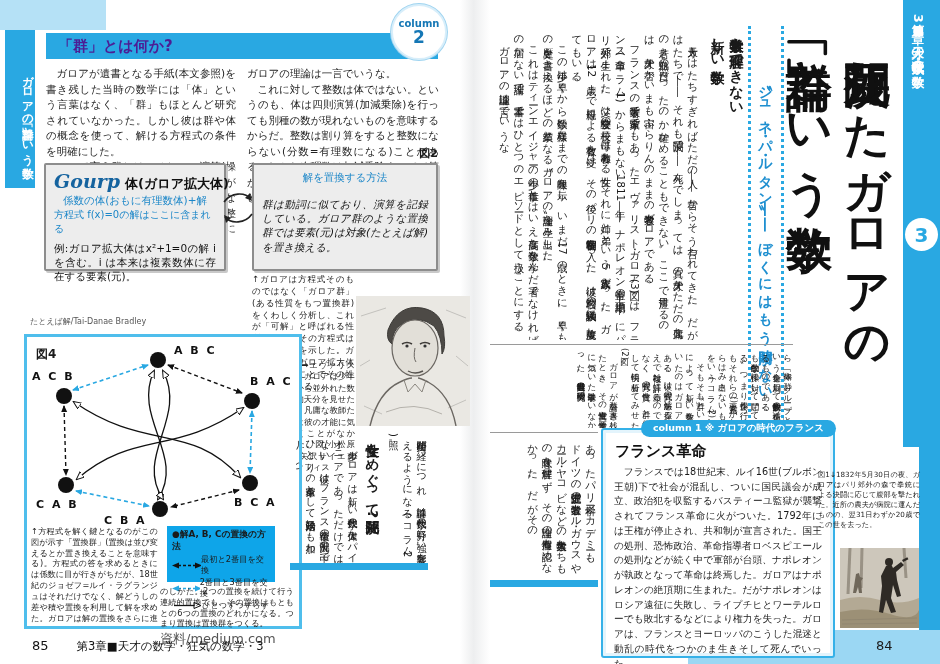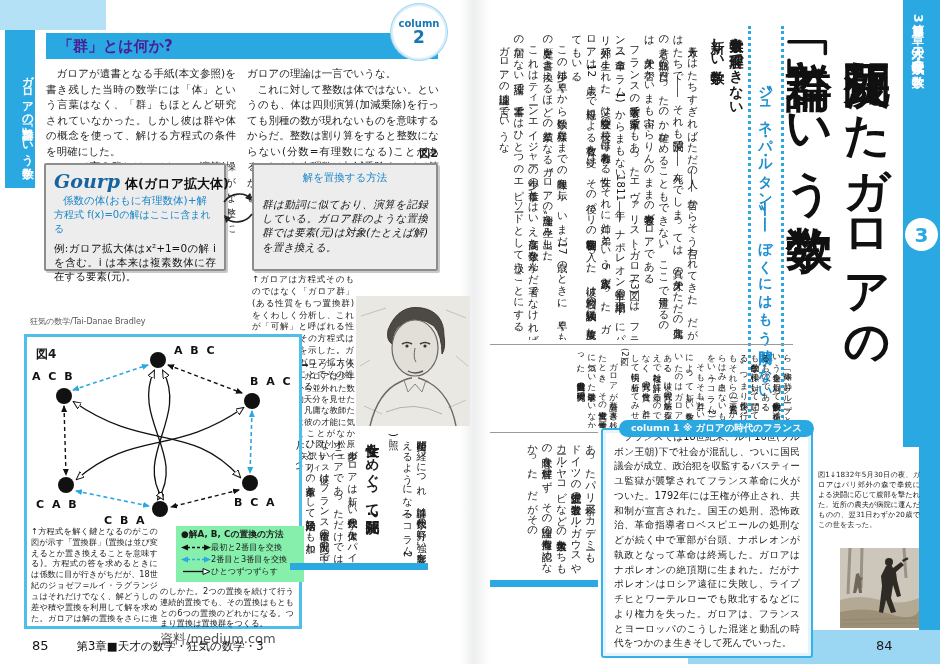--- a/index.html
+++ b/index.html
@@ -45,21 +45,21 @@
   .gourp-cap .spacer{float:right;width:88px;height:110px;margin-top:26px;}
   .portrait{left:356px;top:296px;width:114px;height:130px;z-index:2;}
   .fig3-cap{left:287px;top:360px;width:68px;font-size:8.4px;line-height:1.35;color:#222;text-align:justify;}
   .duel-block{left:296px;top:433px;width:132px;height:130px;font-size:10px;line-height:1.4;overflow:hidden;}
   .duel-block h4{margin:0 4px;font-size:13.5px;}
   .duel-bar{left:290px;top:563px;width:138px;height:7px;background:#29A8E2;}
   .fig4-box{left:24px;top:334px;width:278px;height:295px;border:3px solid #4FBEEC;background:#fff;box-sizing:border-box;}
   .fig4-label{left:36px;top:346px;font-size:12px;font-weight:bold;z-index:2;}
   .fig4-svg{left:28px;top:338px;width:270px;height:190px;}
   .fig4-capL{left:31px;top:526px;width:127px;font-size:8.2px;line-height:1.32;text-align:justify;overflow:hidden;height:98px;}
-  .legend{left:176px;top:526px;width:128px;height:56px;background:#86efac;padding:3px 5px;box-sizing:border-box;}
+  .legend{left:167px;top:526px;width:108px;height:56px;background:#0ea5e9;padding:3px 5px;box-sizing:border-box;}
   .legend .lt{font-size:8.8px;font-weight:bold;}
   .legend .row{display:flex;align-items:center;font-size:8.2px;margin-top:1px;}
   .fig4-capR{left:160px;top:586px;width:134px;font-size:8.2px;line-height:1.32;text-align:justify;}
   .fig4-credit{font-size:13px;color:#555;margin-top:1px;}
   .l-footer{left:32px;top:638px;font-size:11.5px;color:#111;}
   .l-footer .pn{font-size:13px;margin-right:28px;}
 
   
   .gutter{left:460px;top:0;width:30px;height:664px;
           background:linear-gradient(90deg,rgba(0,0,0,0) 0%,rgba(80,90,100,.10) 45%,rgba(0,0,0,0) 100%);}
@@ -78,21 +78,21 @@
   .r-subtitle span{writing-mode:vertical-rl;font-size:14px;font-weight:bold;color:#1E8FD0;letter-spacing:1.5px;}
   .band{color:#1a1a1a;overflow:hidden;}
   .band1{left:490px;top:28px;width:256px;height:312px;font-size:10.5px;line-height:1.38;}
   .band1 h3{margin:0 0 0 8px;font-size:14px;line-height:1.35;}
   .band1 h3 span{display:block;}
   .sep1{left:490px;top:344px;width:303px;height:1px;background:#9a9a9a;}
   .band2{left:490px;top:348px;width:303px;height:80px;font-size:8.5px;line-height:1.28;}
   .sep2{left:490px;top:432px;width:108px;height:1px;background:#9a9a9a;}
   .band3{left:490px;top:437px;width:108px;height:140px;font-size:10.5px;line-height:1.38;}
   .band3-bar{left:490px;top:580px;width:108px;height:7px;background:#29A8E2;}
-  .column1-box{left:601px;top:428px;width:212px;height:230px;border:2.5px solid #35B1E8;border-radius:3px;
+  .column1-box{left:601px;top:428px;width:234px;height:230px;border:2.5px solid #35B1E8;border-radius:3px;
                background:#fff;box-shadow:inset 0 0 0 3px #E3F4FC;box-sizing:border-box;z-index:2;}
   .column1-badge{position:absolute;right:-3px;top:-10px;background:#29A8E2;color:#fff;font-size:9.5px;
                  font-weight:bold;padding:2px 12px;border-radius:10px;white-space:nowrap;}
   .column1-box h4{margin:12px 12px 4px;font-size:15px;color:#111;}
   .column1-box .bd{margin:0 11px;font-size:9.7px;line-height:1.52;text-align:justify;}
   .fig1-cap{left:818px;top:470px;width:102px;font-size:7.2px;line-height:1.38;text-align:justify;z-index:2;}
   .fig1-img{left:840px;top:548px;width:79px;height:80px;z-index:2;}
   .r-footer-band{left:688px;top:630px;width:252px;height:34px;background:#9BD7F3;}
   .r-footer-num{left:876px;top:638px;font-size:13px;color:#1a1a1a;z-index:2;}
 </style>
@@ -142,21 +142,21 @@
     <div class="bd" style="margin-top:12px;font-style:italic;">群は動詞に似ており、演算を記録している。ガロア群のような置換群では要素(元)は対象(たとえば解)を置き換える。</div>
   </div>
 
   <svg class="abs swap-arrows" viewBox="0 0 34 44">
     <path d="M3,16 C10,6 24,6 30,13" fill="none" stroke="#222" stroke-width="1.6"></path>
     <polygon points="31,15 24,12 29,7" fill="#222"></polygon>
     <path d="M31,28 C24,38 10,38 4,31" fill="none" stroke="#222" stroke-width="1.6"></path>
     <polygon points="3,29 10,32 5,37" fill="#222"></polygon>
   </svg>
 
-  <div class="abs field-credit">狂気の数学/Tai-Danae Bradley</div>
+  <div class="abs field-credit">たとえば解/Tai-Danae Bradley</div>
 
   <div class="abs smallcap gourp-cap">
     <span class="spacer"></span>
     <span>↑ガロアは方程式そのものではなく「ガロア群」(ある性質をもつ置換群)をくわしく分析し、これが「可解」と呼ばれる性質をもてばその方程式は解けることを示した。ガロア群は、ガロア拡大体を置換することでその性質が見えてくる。</span>
   </div>
 
   <svg class="abs portrait" viewBox="0 0 114 130">
     <rect x="0" y="0" width="114" height="130" fill="#EAE8E3"></rect>
     <g stroke="#7a7a77" stroke-width="0.7" opacity="0.5" fill="none">
       <path d="M5,20 L30,12"></path>
@@ -315,20 +315,21 @@
 
   <div class="abs sep2"></div>
 
   <div class="abs v band band3">
     <p class="cont">あったパリ科学アカデミーも、ドイツの〝史上最強の数学者〟カール・ガウスやカール・ヤコビなどの大数学者たちも群論の意味を理解せず、その理論の有用性も認めなかった。だがその</p>
   </div>
   <div class="abs band3-bar"></div>
 
   <div class="abs column1-box">
     <div class="column1-badge">column 1 ※ ガロアの時代のフランス</div>
+    <h4>フランス革命</h4>
     <p class="bd">フランスでは18世紀末、ルイ16世(ブルボン王朝)下で社会が混乱し、ついに国民議会が成立、政治犯を収監するバスティーユ監獄が襲撃されてフランス革命に火がついた。1792年には王権が停止され、共和制が宣言された。国王の処刑、恐怖政治、革命指導者ロベスピエールの処刑などが続く中で軍部が台頭、ナポレオンが執政となって革命は終焉した。ガロアはナポレオンの絶頂期に生まれた。だがナポレオンはロシア遠征に失敗し、ライプチヒとワーテルローでも敗北するなどにより権力を失った。ガロアは、フランスとヨーロッパのこうした混迷と動乱の時代をつかのま生きそして死んでいった。</p>
   </div>
 
   <div class="abs fig1-cap">図1↓1832年5月30日の夜、ガロアはパリ郊外の森で拳銃による決闘に応じて腹部を撃たれた。近所の農夫が病院に運んだものの、翌31日わずか20歳でこの世を去った。</div>
 
   <svg class="abs fig1-img" viewBox="0 0 79 80">
     <rect x="0" y="0" width="79" height="80" fill="#CDC7BB"></rect>
     <g stroke="#8d8578" stroke-width="3" opacity="0.8">
       <line x1="10" y1="0" x2="8" y2="46"></line>
         <line x1="22" y1="0" x2="21" y2="40"></line>

